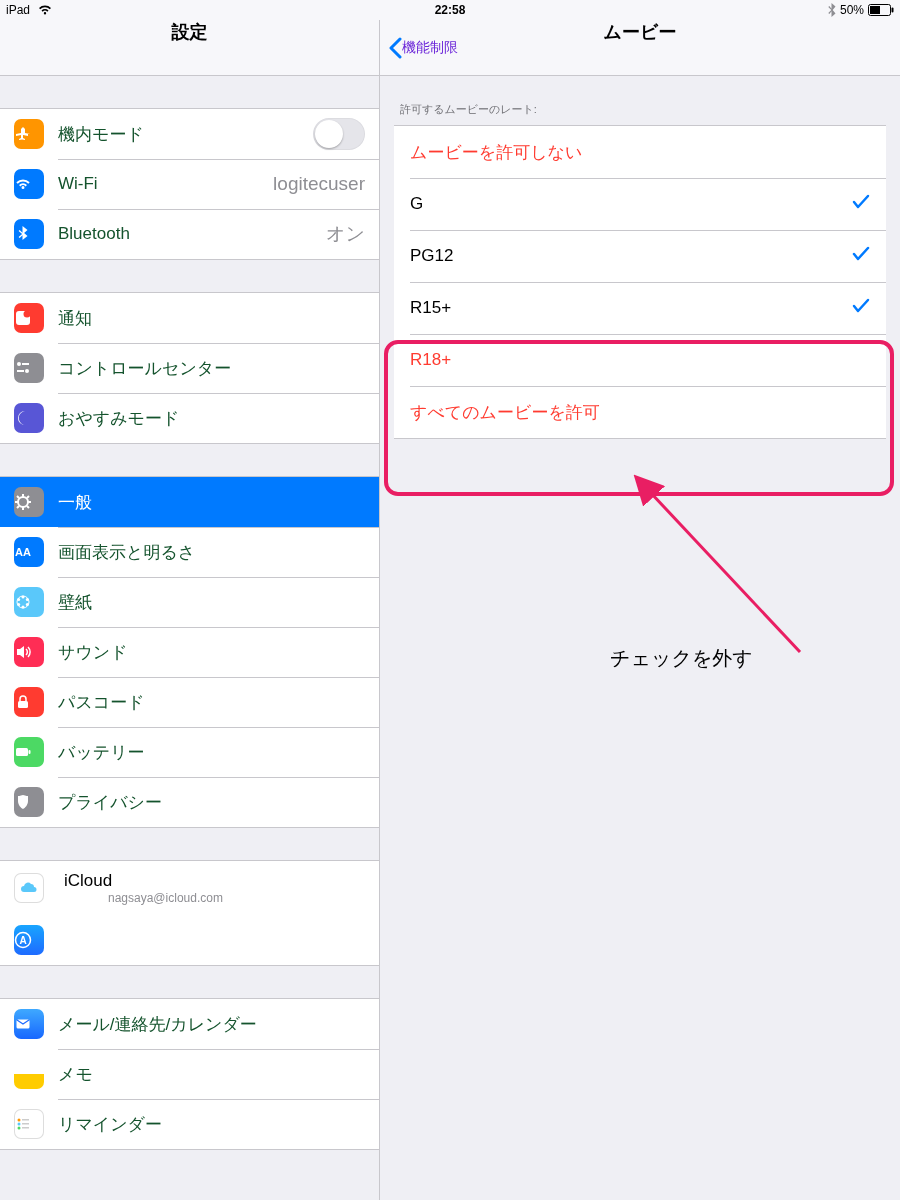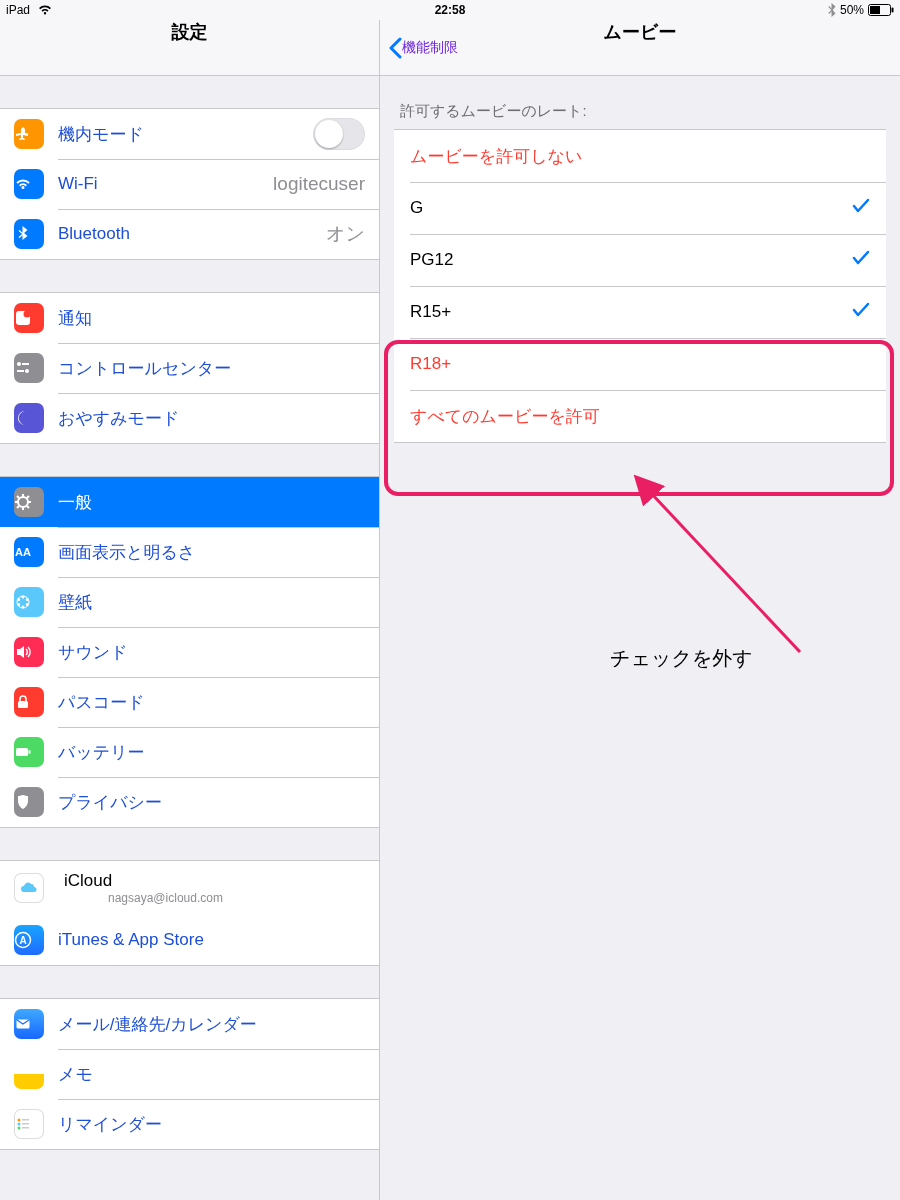--- a/index.html
+++ b/index.html
@@ -17,31 +17,31 @@
   .back-btn { position:absolute; left:8px; top:0; bottom:0; display:flex; align-items:center; color:#6d28d9; font-size:14px; cursor:pointer; }
   .back-chevron { width:14px; height:22px; display:inline-block; }
   .spacer { height:32px; }
   .group { background:#fff; border-top:1px solid #c8c7cc; border-bottom:1px solid #c8c7cc; }
   .row { display:flex; align-items:center; height:50px; padding:0 14px 0 14px; position:relative; }
   .group .row + .row::before {
     content:""; position:absolute; left:58px; right:0; top:0; height:1px; background:#c8c7cc;
   }
   .row .icon { width:30px; height:30px; border-radius:7px; margin-right:14px; display:flex; align-items:center; justify-content:flex-start; flex:0 0 30px; }
   .row .icon svg { display:block; }
-  .row .label { font-size:17px; color:#1d4ed8; flex:1; }
+  .row .label { font-size:17px; color:#14532d; flex:1; }
   .row .value { font-size:19px; color:#8e8e93; }
   .row.selected { background:#007aff; }
   .row.selected .label { color:#fff; }
   .switch { width:52px; height:32px; border-radius:16px; background:#e5e5ea; position:relative; box-shadow:inset 0 0 0 1px rgba(0,0,0,.04);}
   .switch .knob { position:absolute; left:2px; top:2px; width:28px; height:28px; border-radius:14px; background:#fff; box-shadow:0 1px 2px rgba(0,0,0,.3);}
   .account-sub { font-size:12px; color:#8e8e93;margin-left:44px; }
   .account-row { display:flex; flex-direction:column; justify-content:center; height:54px; padding-left:64px; position:relative;}
   .account-row .icon { position:absolute; left:14px; top:12px; width:30px; height:30px; border-radius:7px; display:flex; align-items:center; justify-content:center;}
   
-  .section-header { font-size:15px; color:#6d6d72; padding:26px 20px 8px 20px; }
+  .section-header { font-size:11px; color:#6d6d72; padding:26px 20px 8px 20px; }
   .detail-group { background:#fff; border-top:1px solid #c8c7cc; border-bottom:1px solid #c8c7cc; margin:0 14px; border-left:1px solid #c8c7cc; border-right:1px solid #c8c7cc; border-radius:0; }
   .detail-group { border-left:none; border-right:none; margin:0 14px; border-radius:0;}
   .drow { display:flex; align-items:center; height:52px; padding:0 16px; position:relative; font-size:17px; }
   .detail-group .drow + .drow::before { content:""; position:absolute; left:16px; right:0; top:0; height:1px; background:#c8c7cc; }
   .drow .dlabel { flex:1; }
   .drow.restricted .dlabel { color:#ff3b30; }
   .check { color:#007aff; }
   .highlight-box { position:absolute; border:4px solid #e91e63; border-radius:14px; pointer-events:none; }
   .annotation-text { position:absolute; font-size:20px; color:#000; }
   .arrow-svg { position:absolute; pointer-events:none; }
@@ -238,21 +238,20 @@
         <span class="label" style="font-size:17px;">iCloud</span>
         <span class="account-sub">nagsaya@icloud.com</span>
       </div>
       <div class="row">
         <div class="icon icon-bg-blue" style="background:linear-gradient(#19a5ff,#1e6bff);">
           <svg width="18" height="18" viewBox="0 0 18 18">
               <circle cx="9" cy="9" r="7.5" fill="none" stroke="#fff" stroke-width="1.5"></circle>
               <text x="9" y="13" text-anchor="middle" font-size="10" fill="#fff" font-weight="bold">A</text>
             </svg>
         </div>
-        <span class="label">iTunes &amp; App Store</span>
       </div>
     </div>
 
     <div class="spacer"></div>
 
     <div class="group">
       <div class="row">
         <div class="icon" style="background:linear-gradient(#3fa9ff,#1767ff);">
           <svg width="18" height="18" viewBox="0 0 18 18">
               <rect x="2.5" y="4.5" width="13" height="9" rx="1.5" fill="#fff"></rect>

